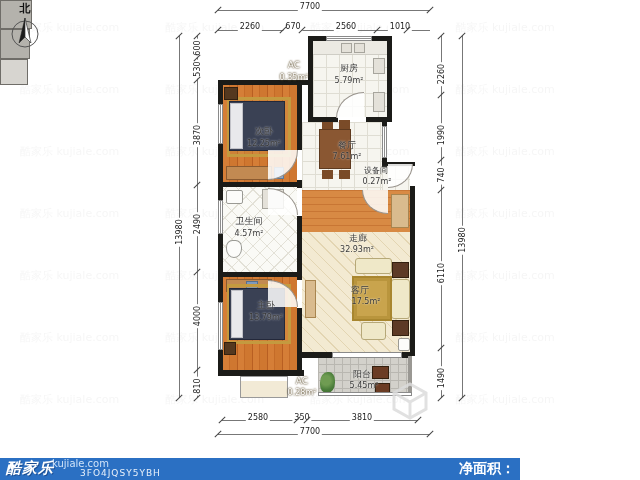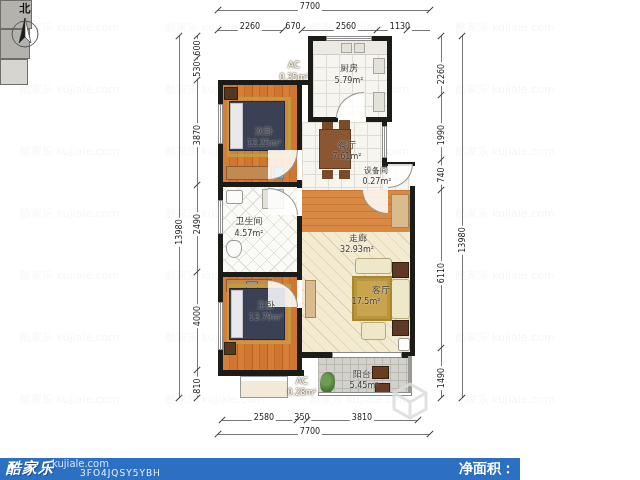--- a/index.html
+++ b/index.html
@@ -219,36 +219,36 @@
   <div class="rlabel" style="left:264px;top:126px;">次卧</div>
   <div class="rlabel rarea" style="left:264px;top:139px;">12.25m²</div>
   <div class="rlabel" style="left:347px;top:140px;">餐厅</div>
   <div class="rlabel rarea" style="left:347px;top:152px;text-align:center;">7.61m²</div>
   <div class="rlabel rsmall" style="left:376px;top:166px;text-align:right;">设备间</div>
   <div class="rlabel rsmall" style="left:377px;top:177px;">0.27m²</div>
   <div class="rlabel" style="left:249px;top:216px;">卫生间</div>
   <div class="rlabel rarea" style="left:249px;top:229px;">4.57m²</div>
   <div class="rlabel" style="left:358px;top:233px;">走廊</div>
   <div class="rlabel rarea" style="left:357px;top:245px;">32.93m²</div>
-  <div class="rlabel" style="left:381px;top:285px;">客厅</div>
+  <div class="rlabel" style="left:360px;top:285px;">客厅</div>
   <div class="rlabel rarea" style="left:366px;top:297px;">17.5m²</div>
   <div class="rlabel" style="left:266px;top:300px;">主卧</div>
   <div class="rlabel rarea" style="left:266px;top:313px;">13.79m²</div>
   <div class="rlabel" style="left:362px;top:369px;">阳台</div>
   <div class="rlabel rarea" style="left:364px;top:381px;">5.45m²</div>
   <div class="rlabel aclabel" style="left:302px;top:376px;">AC</div>
   <div class="rlabel rarea aclabel" style="left:302px;top:388px;">0.28m²</div>
 
   <div class="dimh" style="left:218px;top:10px;width:212px;"></div>
   <div class="hdim" style="left:310px;top:2px;">7700</div>
   <div class="dimh" style="left:218px;top:30px;width:212px;"></div>
   <div class="hdim" style="left:250px;top:22px;">2260</div>
   <div class="hdim" style="left:293px;top:22px;">670</div>
   <div class="hdim" style="left:346px;top:22px;">2560</div>
-  <div class="hdim" style="left:400px;top:22px;">1130</div>
+  <div class="hdim" style="left:400px;top:22px;">1010</div>
 
   <div class="dimv" style="left:179px;top:36px;height:362px;"></div>
   <div class="vdim" style="left:179px;top:232px;">13980</div>
   <div class="dimv" style="left:197px;top:36px;height:362px;"></div>
   <div class="vdim" style="left:197px;top:48px;">600</div>
   <div class="vdim" style="left:197px;top:69px;">530</div>
   <div class="vdim" style="left:197px;top:135px;">3870</div>
   <div class="vdim" style="left:197px;top:224px;">2490</div>
   <div class="vdim" style="left:197px;top:316px;">4000</div>
   <div class="vdim" style="left:197px;top:386px;">810</div>
@@ -256,21 +256,21 @@
   <div class="dimv" style="left:441px;top:36px;height:362px;"></div>
   <div class="vdim" style="left:441px;top:74px;">2260</div>
   <div class="vdim" style="left:441px;top:135px;">1990</div>
   <div class="vdim" style="left:441px;top:175px;">740</div>
   <div class="vdim" style="left:441px;top:273px;">6110</div>
   <div class="vdim" style="left:441px;top:378px;">1490</div>
   <div class="dimv" style="left:462px;top:36px;height:362px;"></div>
   <div class="vdim" style="left:462px;top:240px;">13980</div>
 
   <div class="dimh" style="left:222px;top:420px;width:196px;"></div>
-  <div class="hdim" style="left:264px;top:413px;">2580</div>
+  <div class="hdim" style="left:258px;top:413px;">2580</div>
   <div class="hdim" style="left:302px;top:413px;">350</div>
   <div class="hdim" style="left:362px;top:413px;">3810</div>
   <div class="dimh" style="left:218px;top:434px;width:212px;"></div>
   <div class="hdim" style="left:310px;top:427px;">7700</div>
 
   <span class="tick" style="left:218px;top:10px;"></span>
   <span class="tick" style="left:430px;top:10px;"></span>
   <span class="tick" style="left:218px;top:30px;"></span>
   <span class="tick" style="left:283px;top:30px;"></span>
   <span class="tick" style="left:302px;top:30px;"></span>

